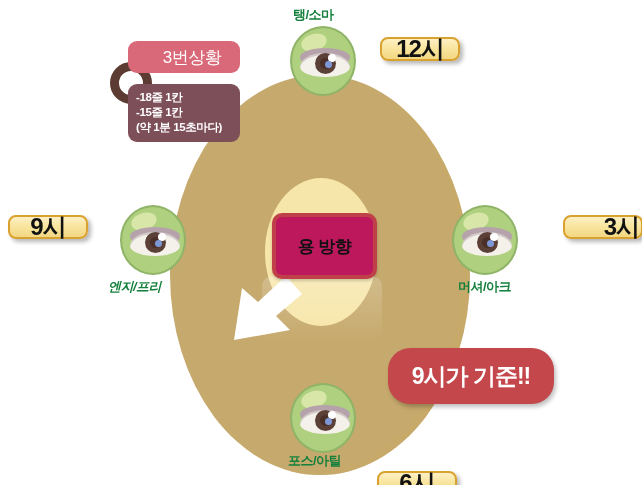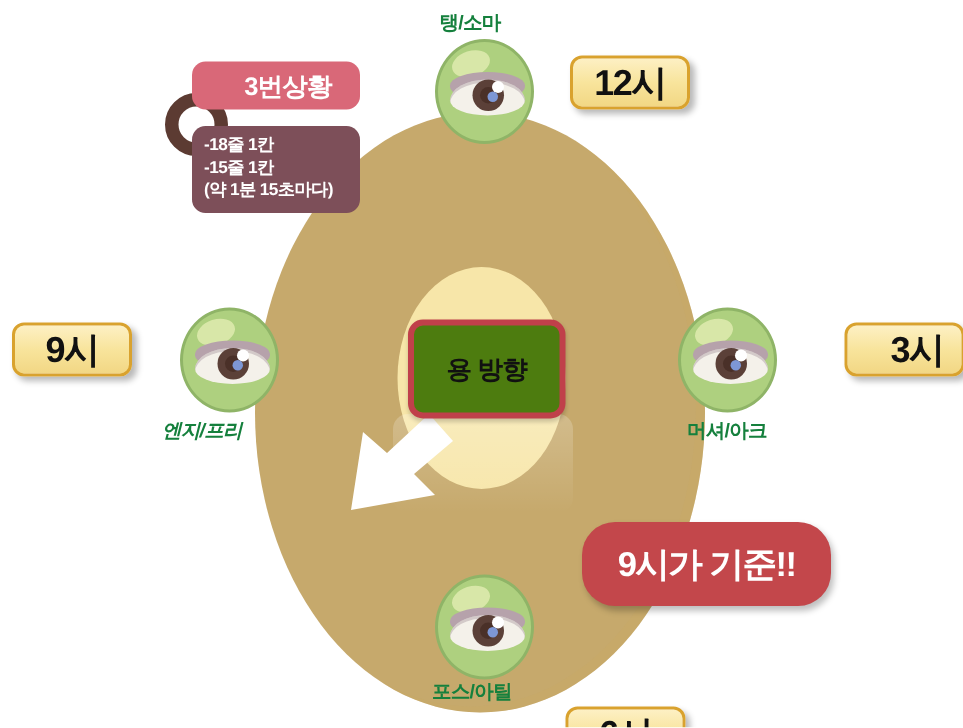--- a/index.html
+++ b/index.html
@@ -147,22 +147,22 @@
   #role-9  { left: 108px; top: 278px; font-style: italic; }
 
   
   .clock-badge {
     position: absolute;
     box-sizing: border-box;
     display: flex;
     align-items: center;
     justify-content: center;
     min-width: 80px;
-    height: 36px;
-    padding: 0 12px;
+    height: 24px;
+    padding: 0 2px;
     border: 2px solid #d9a22e;
     border-radius: 8px;
     background: linear-gradient(180deg, #fdf0c4 0%, #f8e49c 50%, #f2d784 100%);
     box-shadow: 3px 3px 4px rgba(0,0,0,0.28);
     font-size: 24px;
     font-weight: 700;
     color: #111111;
     letter-spacing: -1px;
   }
   #badge-12 { left: 380px; top: 37px; }
@@ -176,21 +176,21 @@
     left: 272px;
     top: 213px;
     width: 105px;
     height: 66px;
     box-sizing: border-box;
     display: flex;
     align-items: center;
     justify-content: center;
     border: 4px solid #c0404a;
     border-radius: 10px;
-    background: #4d7c0f;
+    background: #be185d;
     box-shadow: 0 2px 3px rgba(0,0,0,0.18);
     font-size: 17px;
     font-weight: 700;
     color: #111111;
     letter-spacing: -0.5px;
   }
 
   
   #direction-arrow {
     position: absolute;
@@ -219,21 +219,21 @@
     width: 112px;
     height: 32px;
     box-sizing: border-box;
     display: flex;
     align-items: center;
     justify-content: center;
     border-radius: 9px;
     background: #d96878;
     color: #ffffff;
     font-size: 17px;
-    font-weight: 700;
+    font-weight: 400;
     letter-spacing: -0.5px;
     padding-left: 16px;
   }
   #callout-body {
     position: absolute;
     left: 128px;
     top: 84px;
     width: 112px;
     box-sizing: border-box;
     padding: 6px 20px 7px 8px;

